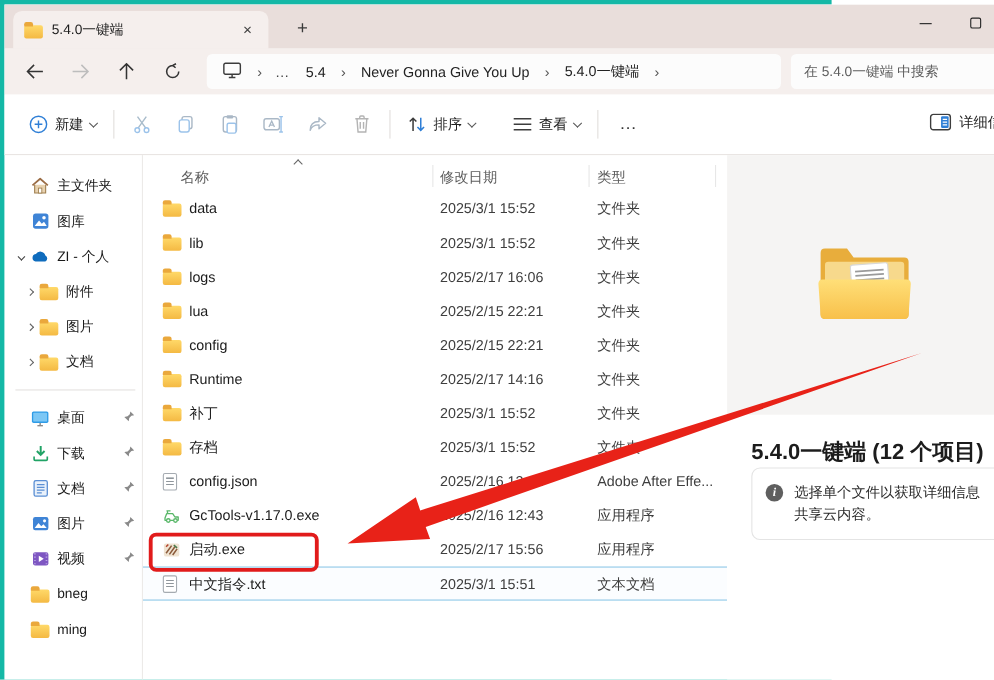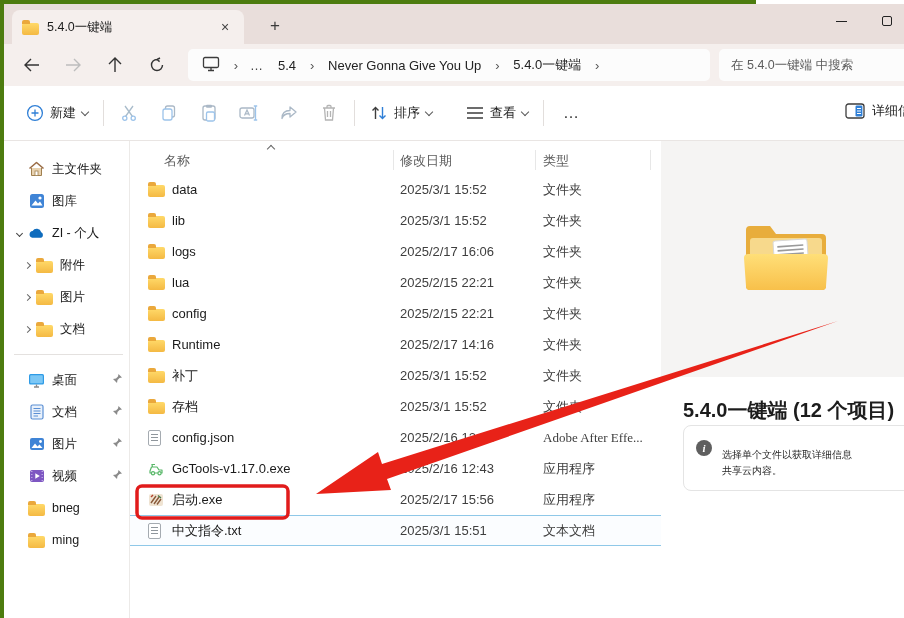--- a/index.html
+++ b/index.html
@@ -1,18 +1,18 @@
 <!DOCTYPE html>
 <html><head>
 <meta charset="utf-8">
 <style>
   * { margin:0; padding:0; box-sizing:border-box; }
   html,body { width:904px; height:618px; overflow:hidden;
     font-family:"Liberation Sans", sans-serif; }
-  .desktop { position:relative; width:756px; height:618px; background:#4d7c0f; }
+  .desktop { position:relative; width:756px; height:618px; background:#14b8a6; }
   .window { position:absolute; left:4px; top:4px; width:906px; height:614px;
     background:#fff; overflow:hidden; }
 
   
   .tabbar { position:relative; height:40px; background:#e9dedb; display:flex; align-items:flex-end; }
   .tab { position:relative; margin-left:8px; width:232px; height:34px; background:#f5efed;
     border-radius:8px 8px 0 0; display:flex; align-items:center; padding:0 8px 0 10px;
     font-size:12.5px; color:#1c1c1c; }
   .tab-title { flex:1; margin-left:8px; white-space:nowrap; overflow:hidden; }
   .tab-close { width:22px; height:22px; border-radius:4px; display:flex; align-items:center;
@@ -90,34 +90,34 @@
   .flheader .h-date { position:absolute; left:270px; top:4px; }
   .flheader .h-type { position:absolute; left:413px; top:4px; }
   .h-sort { position:absolute; left:138px; top:-2px; width:6px; height:6px;
     border-left:1.3px solid #666; border-top:1.3px solid #666; transform:rotate(45deg); }
   .colsep { position:absolute; top:2px; height:20px; width:1px; background:#e7e7e7; }
   .rows { position:absolute; top:33px; left:0; right:0; }
   .frow { height:31px; position:relative; display:flex; align-items:center;text-align:center; }
   .frow .fic { position:absolute; left:18px; width:17px; display:flex; }
   .fname { position:absolute; left:42px; color:#1b1b1b; white-space:nowrap; }
   .fdate { position:absolute; left:270px; color:#3e3e3e; white-space:nowrap; }
-  .ftype { position:absolute; left:413px; color:#3e3e3e; white-space:nowrap;font-family:Liberation Serif, serif; }
+  .ftype { position:absolute; left:413px; color:#3e3e3e; white-space:nowrap; }
   .frow.hl { background:#fbfdff; border-top:1px solid #8fc8e8; border-bottom:1px solid #8fc8e8; }
 
   
   .details { flex:1; height:100%; position:relative; background:#fff; }
   .dpreview { height:236px; background:#f5f4f3; display:flex; align-items:center; justify-content:center; }
   .dtitle { position:absolute; left:22px; top:256px; font-size:20px; font-weight:700; color:#1c1c1c;
     white-space:nowrap; }
   .dcard { position:absolute; left:22px; top:284px; width:250px; min-height:62px; background:#fff;
     border:1px solid #e4e4e4; border-radius:8px; padding:12px 10px 12px 12px; display:flex; gap:10px; }
   .dinfo-icon { width:16px; height:16px; border-radius:50%; background:#5f5f5f; color:#fff;
     font-size:11px; font-weight:700; display:flex; align-items:center; justify-content:center;
     flex:none; margin-top:2px; font-family:"Liberation Serif", serif; font-style:italic; }
-  .dinfo-text { font-size:10px; color:#2a2a2a; line-height:1.55; white-space:nowrap;margin-top:9px; }
+  .dinfo-text { font-size:13px; color:#2a2a2a; line-height:1.55; white-space:nowrap; }
 
   
   .overlay { position:absolute; inset:0; width:904px; height:618px; pointer-events:none; z-index:50; }
 </style>
 </head>
 <body>
 
 <div class="desktop">
   <div class="window">
 
@@ -330,20 +330,33 @@
         <div class="sitem">
           <span class="tchev"></span>
           <span class="sicon">
             <svg width="17" height="15" viewBox="0 0 17 15">
                 <rect x="1" y="1" width="15" height="10.5" rx="1.5" fill="#2e9be6"></rect>
                 <rect x="2.2" y="2.2" width="12.6" height="8" rx=".8" fill="#7cc7f5"></rect>
                 <path d="M6 14 H11 M8.5 11.5 V14" stroke="#8a8a8a" stroke-width="1.3"></path>
               </svg>
           </span>
           <span class="slabel">桌面</span>
+          <svg class="pin" width="11" height="11" viewBox="0 0 11 11">
+              <path d="M6.5 1 L10 4.5 L7.5 5 L5.5 7 L5 10 L1 6 L4 5.5 L6 3.5 Z" fill="#8a8a8a"></path>
+            </svg>
+        </div>
+        <div class="sitem">
+          <span class="tchev"></span>
+          <span class="sicon">
+            <svg width="16" height="16" viewBox="0 0 16 16">
+                <path d="M8 1.5 V9 M4.5 6 L8 9.5 L11.5 6" stroke="#21a366" stroke-width="1.8" fill="none"></path>
+                <path d="M2 11 V13.5 A1 1 0 0 0 3 14.5 H13 A1 1 0 0 0 14 13.5 V11" stroke="#21a366" stroke-width="1.5" fill="none"></path>
+              </svg>
+          </span>
+          <span class="slabel">下载</span>
           <svg class="pin" width="11" height="11" viewBox="0 0 11 11">
               <path d="M6.5 1 L10 4.5 L7.5 5 L5.5 7 L5 10 L1 6 L4 5.5 L6 3.5 Z" fill="#8a8a8a"></path>
             </svg>
         </div>
         <div class="sitem">
           <span class="tchev"></span>
           <span class="sicon">
             <svg width="14" height="16" viewBox="0 0 14 16">
                 <rect x="1" y="1" width="12" height="14" rx="1.5" fill="#e9f1fb" stroke="#5b8fd4" stroke-width="1.2"></rect>
                 <path d="M3.5 4.5 H10.5 M3.5 7 H10.5 M3.5 9.5 H10.5 M3.5 12 H8" stroke="#5b8fd4" stroke-width="1.1"></path>

